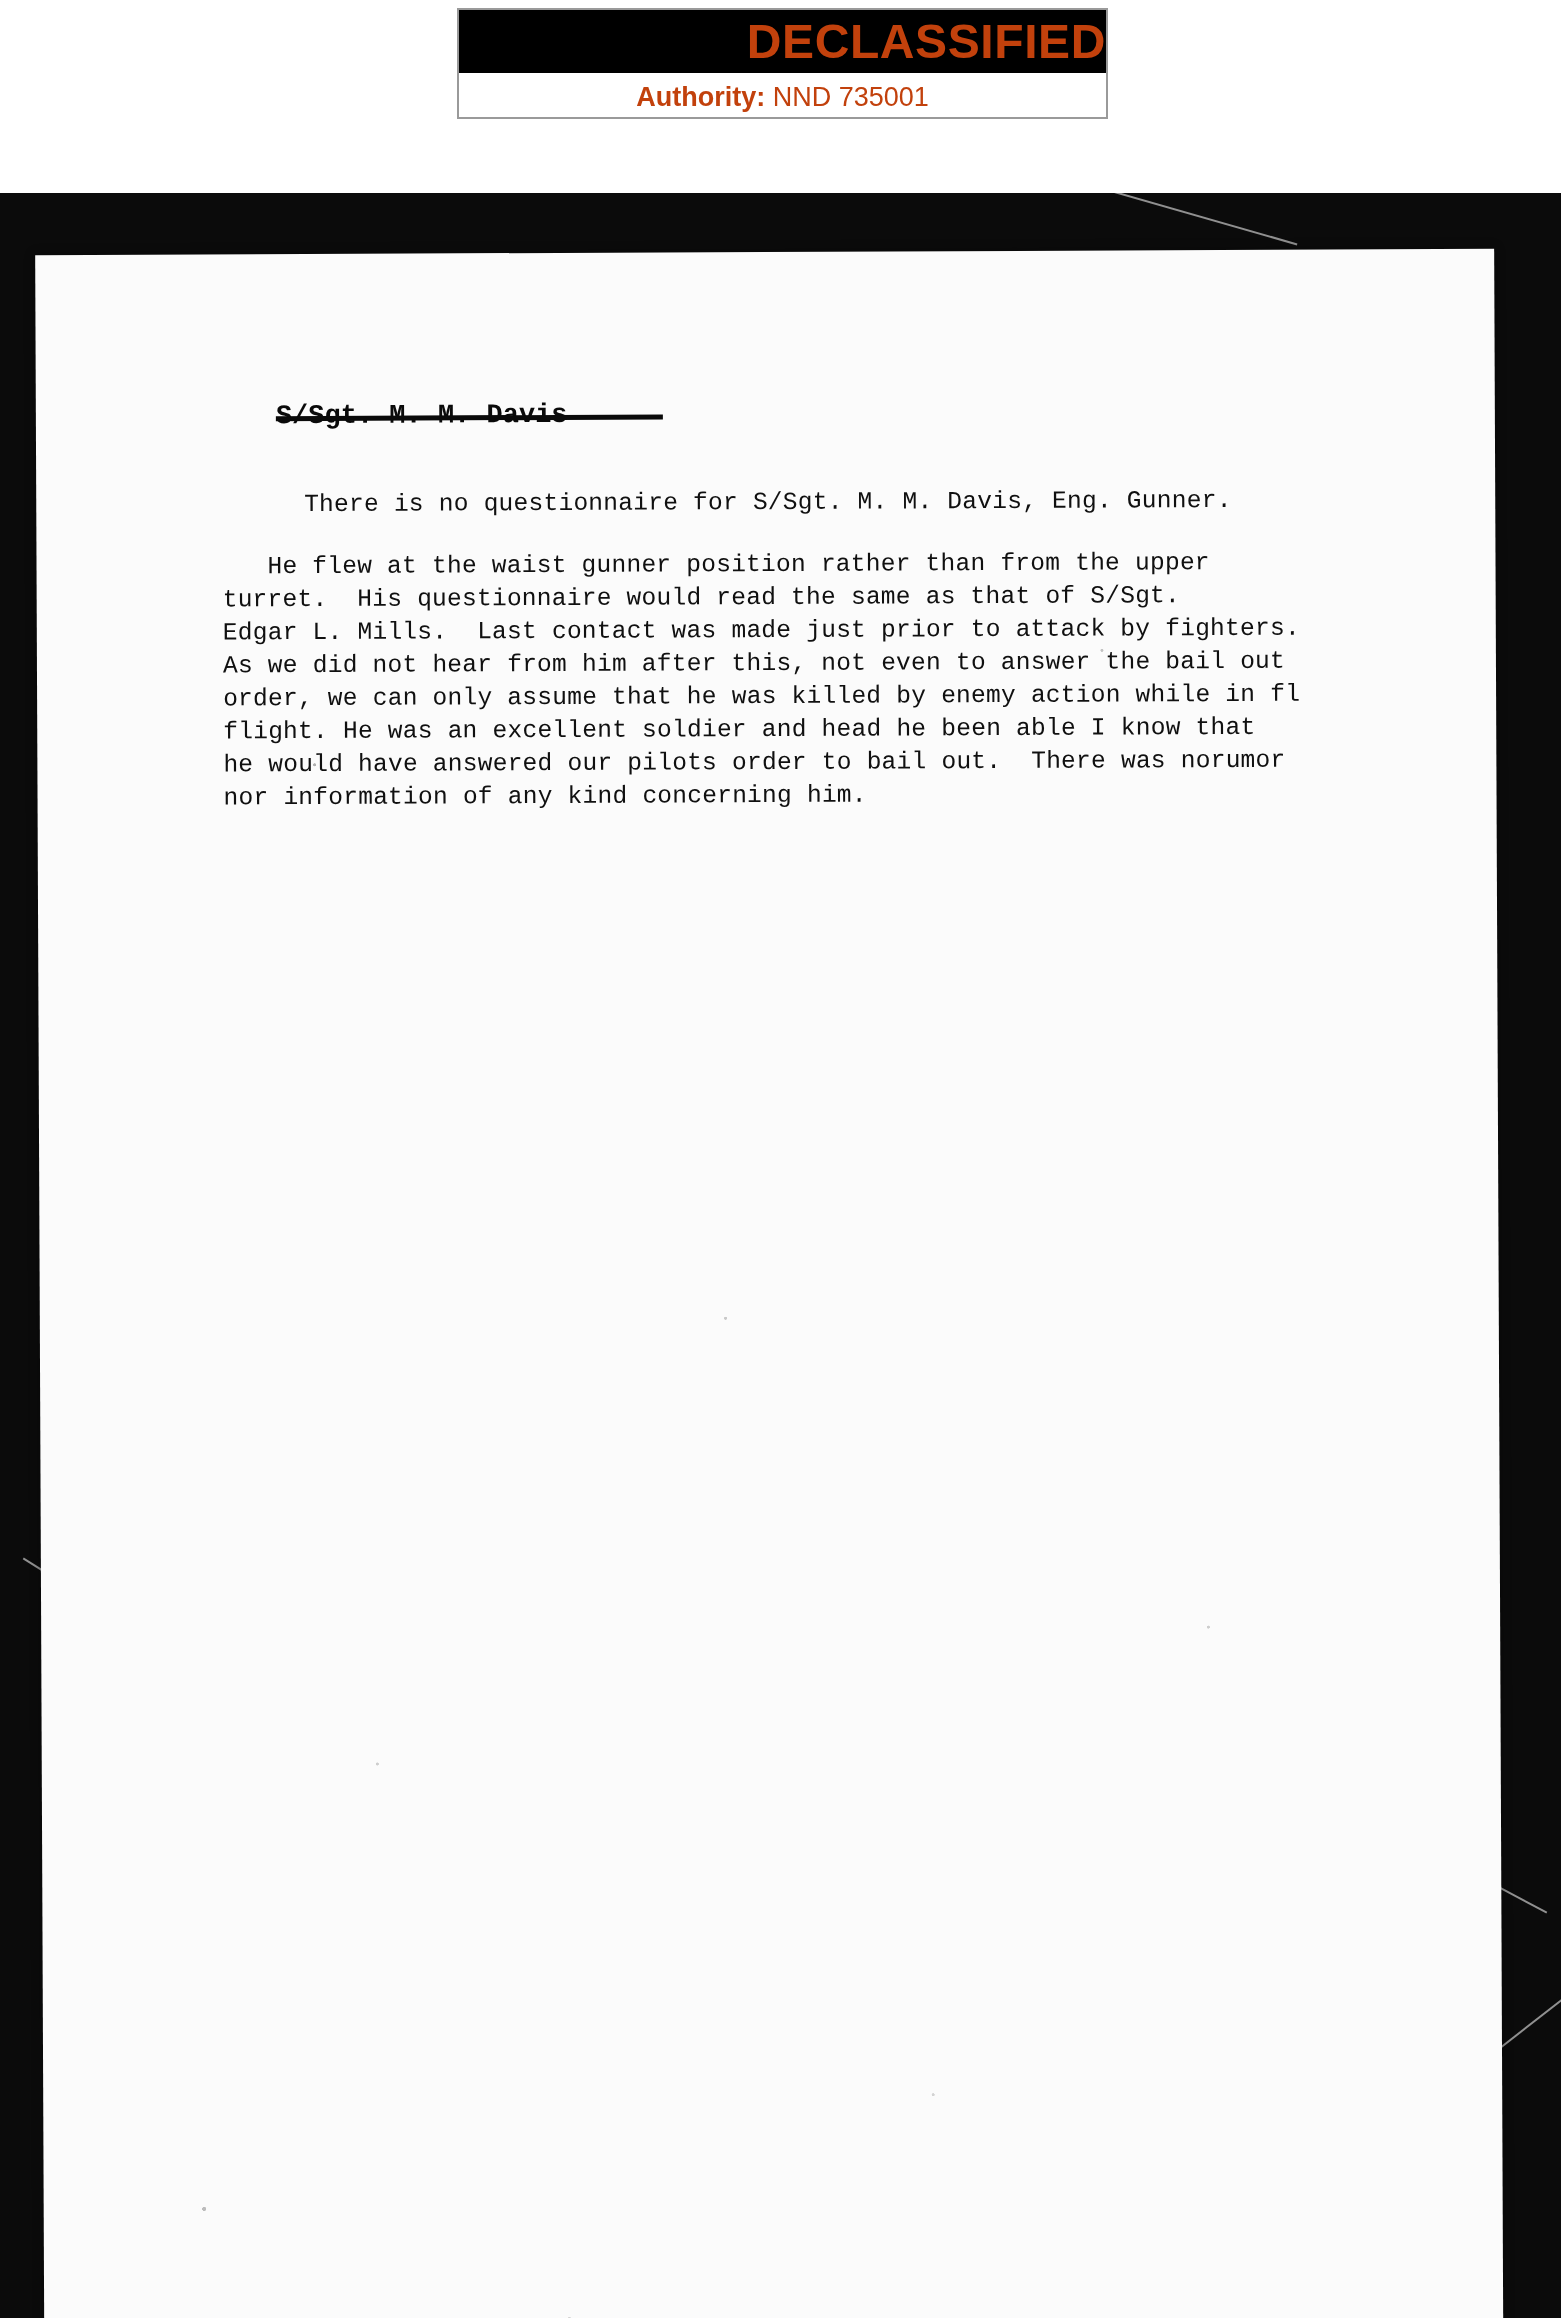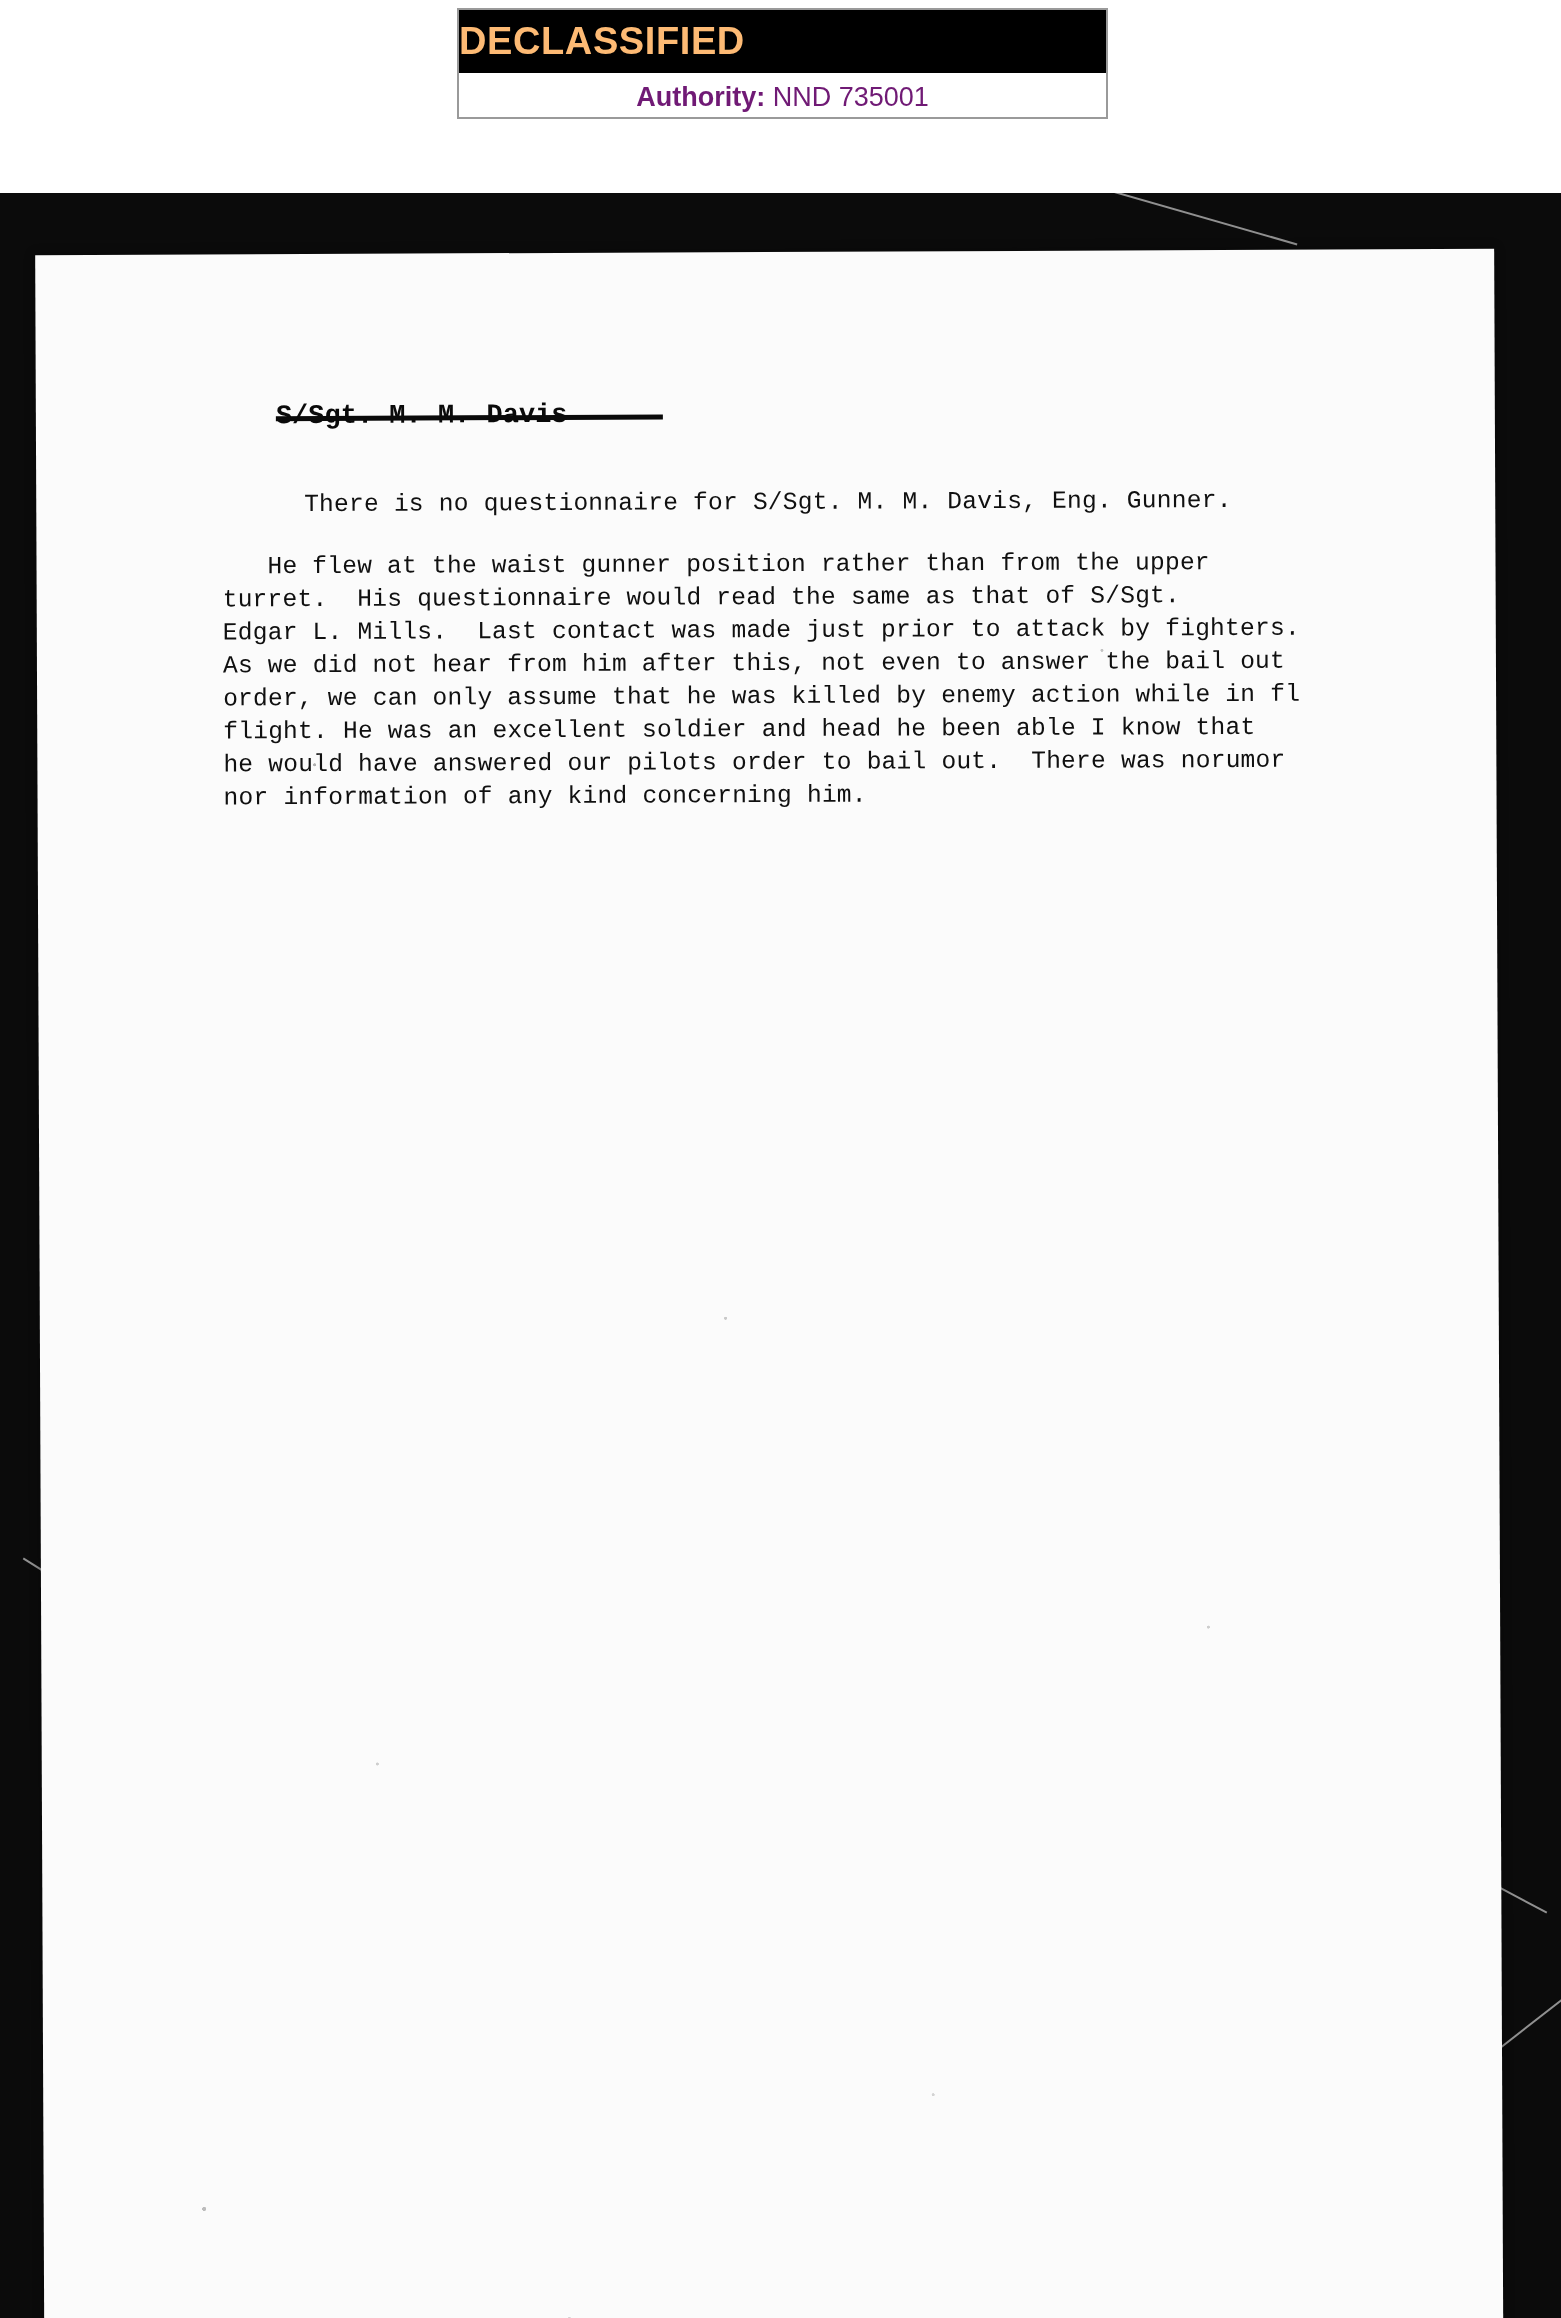--- a/index.html
+++ b/index.html
@@ -28,31 +28,31 @@
     position: absolute;
     left: 457px;
     top: 8.2px;
     width: 651px;
     border: 2.3px solid #9a9a9a;
     background: #ffffff;
     box-sizing: border-box;
   }
   .stamp-title {
     background: #000000;
-    color: #fdba74;
+    color: #c2410c;
     font-family: "Liberation Sans", sans-serif;
     font-weight: bold;
-    font-size: 38px;
+    font-size: 48px;
     line-height: 63px;
-    text-align: left;
+    text-align: right;
     letter-spacing: 0.6px;
     white-space: nowrap;
   }
   .stamp-line {
-    color: #701a75;
+    color: #c2410c;
     font-family: "Liberation Sans", sans-serif;
     font-size: 27px;
     line-height: 39px;
     text-align: center;
     white-space: nowrap;
     padding: 0 3.5px;
   }
   .stamp-line.first { padding-top: 4.7px; }
   .stamp-line.second { padding-bottom: 5.9px; }
   .stamp-key { font-weight: bold; }

